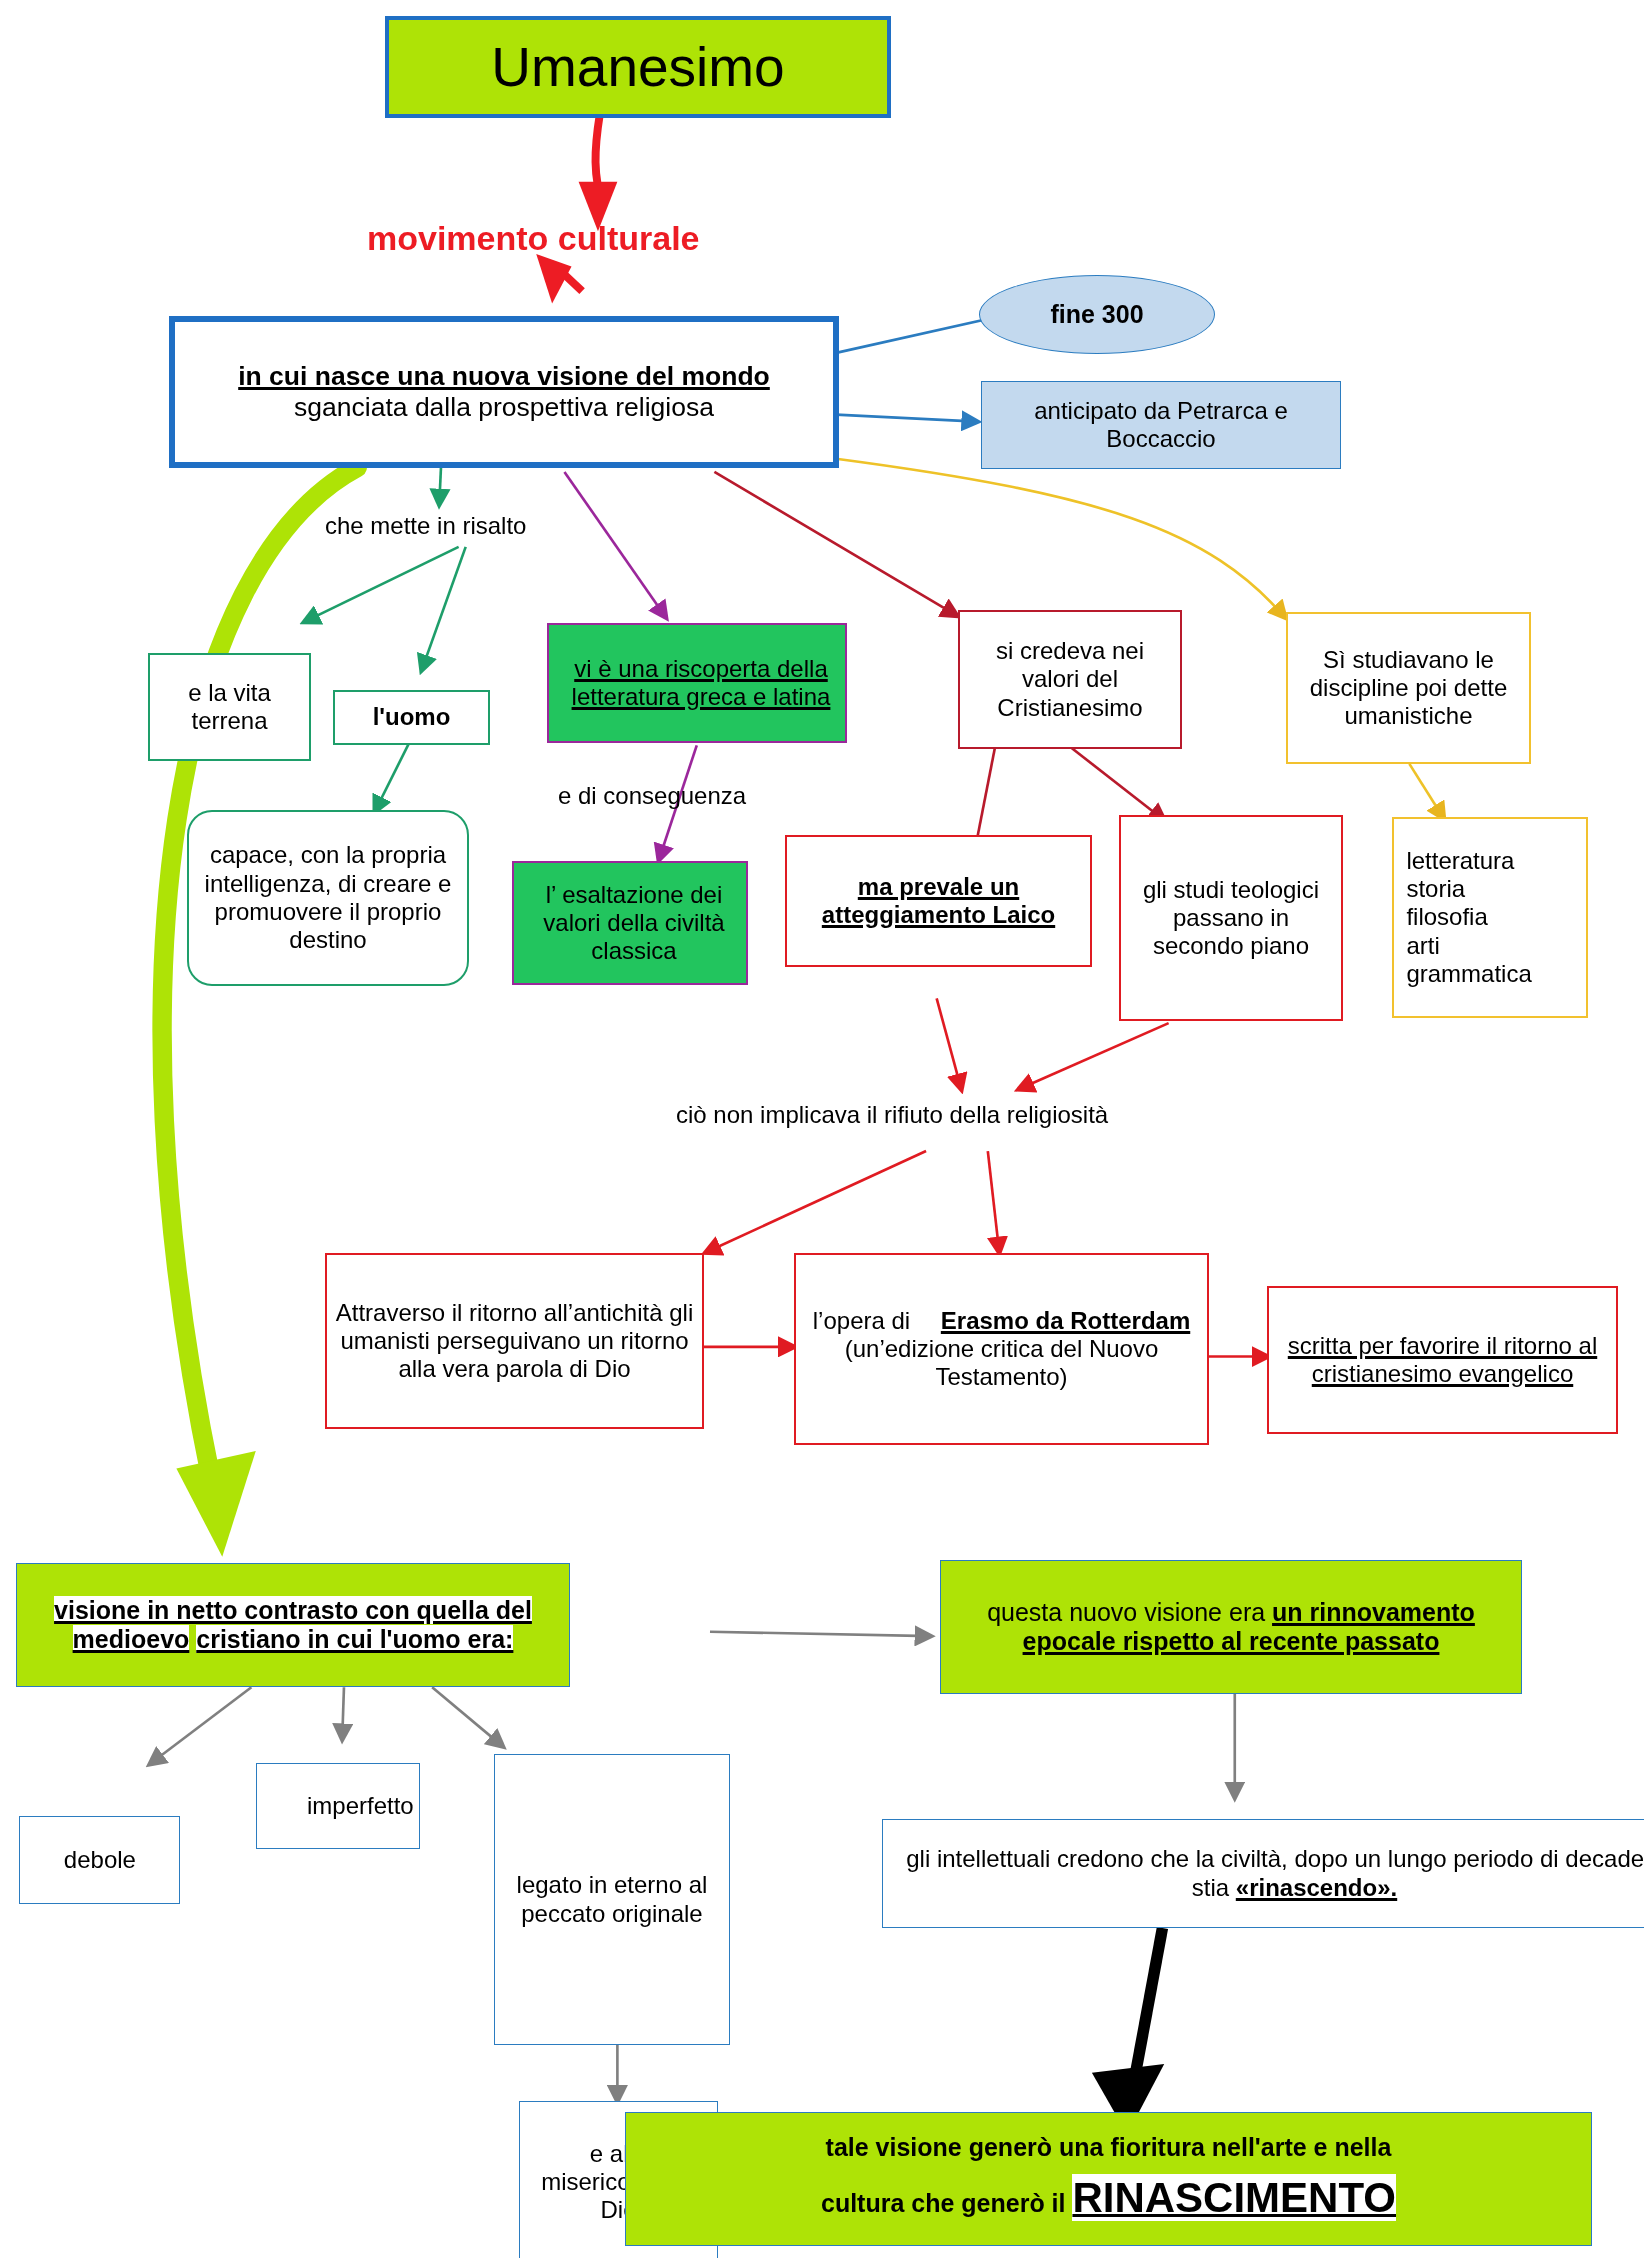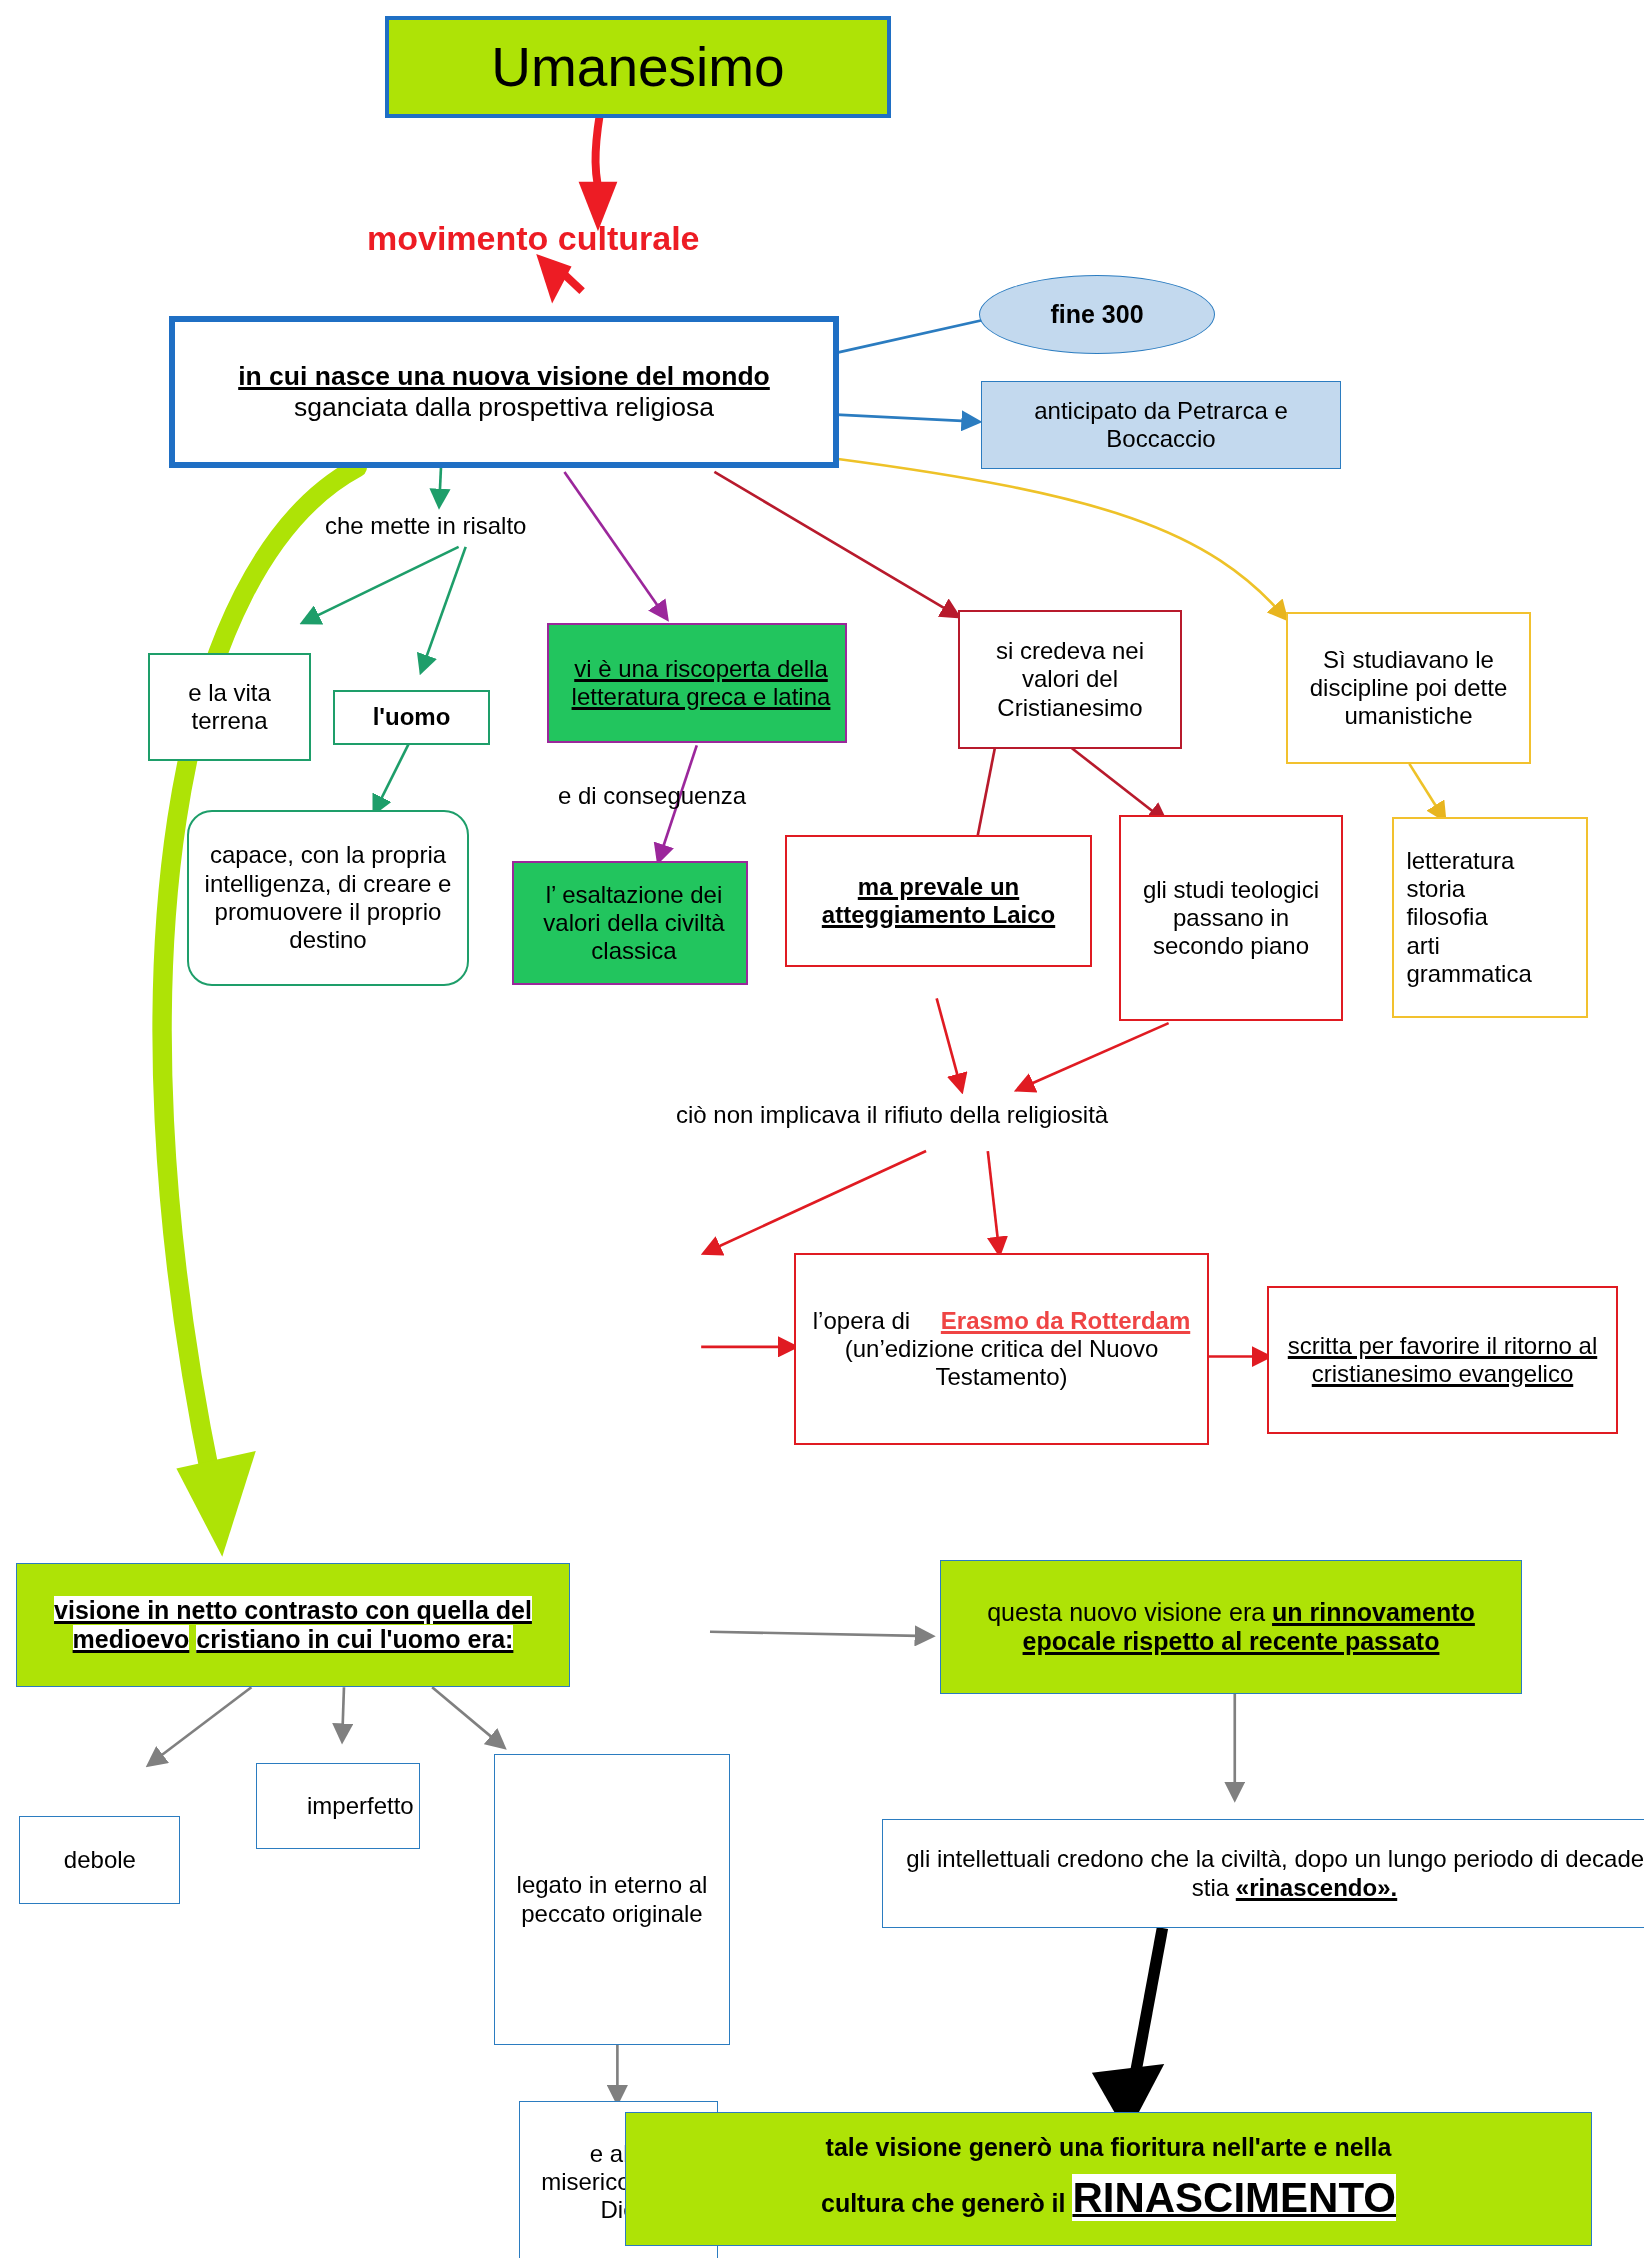--- a/index.html
+++ b/index.html
@@ -95,21 +95,21 @@
     color: #ed1c24;
     font-size: 34px;
     font-weight: bold;
     white-space: nowrap;
     z-index: 4;
   }
 
   .u { text-decoration: underline; text-decoration-thickness: 2.6px; }
   .b { font-weight: bold; }
   .hl { background: #ffffff; }
-  .redtext { color: #ef4444; margin-left: 24px; }
+  .redtext { color: #000000; margin-left: 24px; }
   .big { font-size: 42px; }
 </style>
 </head>
 <body>
 
 <div id="canvas">
 
   <svg id="edges" viewBox="0 0 1864 2560">
     <defs>
       <marker id="ah-red" markerWidth="8" markerHeight="8" refX="6" refY="4" orient="auto">
@@ -271,20 +271,23 @@
 storia
 filosofia
 arti
 grammatica</span>
   </div>
 
   <div class="label" style="left:676px; top:1101px;">
     <span>ciò non  implicava  il rifiuto  della  religiosità</span>
   </div>
 
+  <div class="node red-box" style="left:325px; top:1253px; width:379px; height:176px;">
+    <span class="txt">Attraverso il ritorno all’antichità gli umanisti perseguivano un ritorno alla vera parola di Dio</span>
+  </div>
 
   <div class="node red-box" style="left:794px; top:1253px; width:415px; height:192px;">
     <span class="txt">
       <span>l’opera di </span><span class="u b redtext">Erasmo da Rotterdam</span>
       <span>(un’edizione critica del Nuovo Testamento)</span>
     </span>
   </div>
 
   <div class="node red-box u" style="left:1267px; top:1286px; width:351px; height:148px;">
     <span class="txt">scritta per favorire il  ritorno al cristianesimo  evangelico</span>

